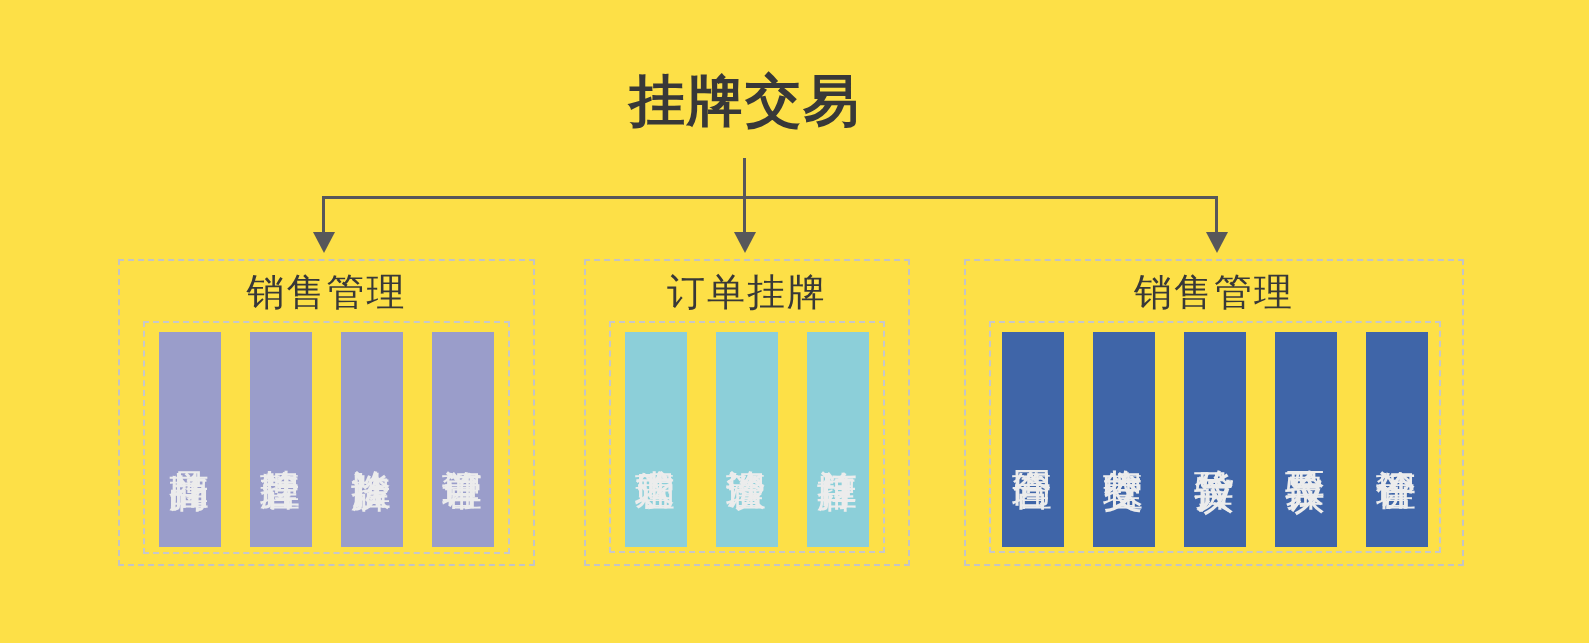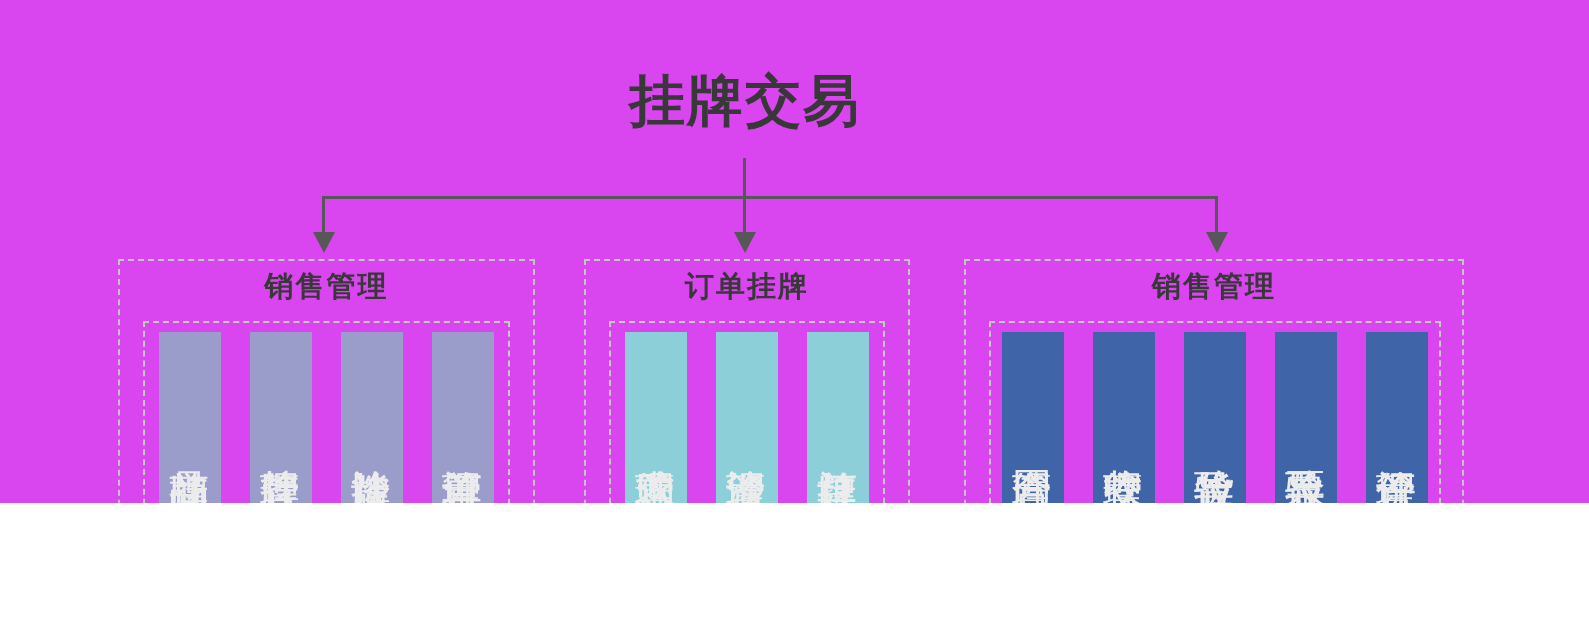--- a/index.html
+++ b/index.html
@@ -4,22 +4,22 @@
 <style>
   html, body {
     margin: 0;
     padding: 0;
     background: #ffffff;
     font-family: "Liberation Sans", "DejaVu Sans", sans-serif;
   }
   .canvas {
     position: relative;
     width: 1589px;
-    height: 503px;
-    background: #d946ef;
+    height: 643px;
+    background: #fde047;
     overflow: hidden;
   }
   .main-title {
     position: absolute;
     left: 545px;
     top: 64px;
     width: 400px;
     text-align: center;
     font-size: 56px;
     font-weight: 700;
@@ -57,22 +57,22 @@
   }
   .group-1 { left: 118px; width: 413px; }
   .group-2 { left: 584px; width: 322px; }
   .group-3 { left: 964px; width: 496px; }
   .group-title {
     position: absolute;
     top: 6px;
     left: 0;
     width: 100%;
     text-align: center;
-    font-size: 29px;
-    font-weight: 700;
+    font-size: 38px;
+    font-weight: 400;
     letter-spacing: 2px;
     color: #383838;
   }
   .inner-box {
     position: absolute;
     top: 60px;
     border: 2px dashed #c8c8c8;
     display: flex;
     flex-direction: row;
     justify-content: center;

